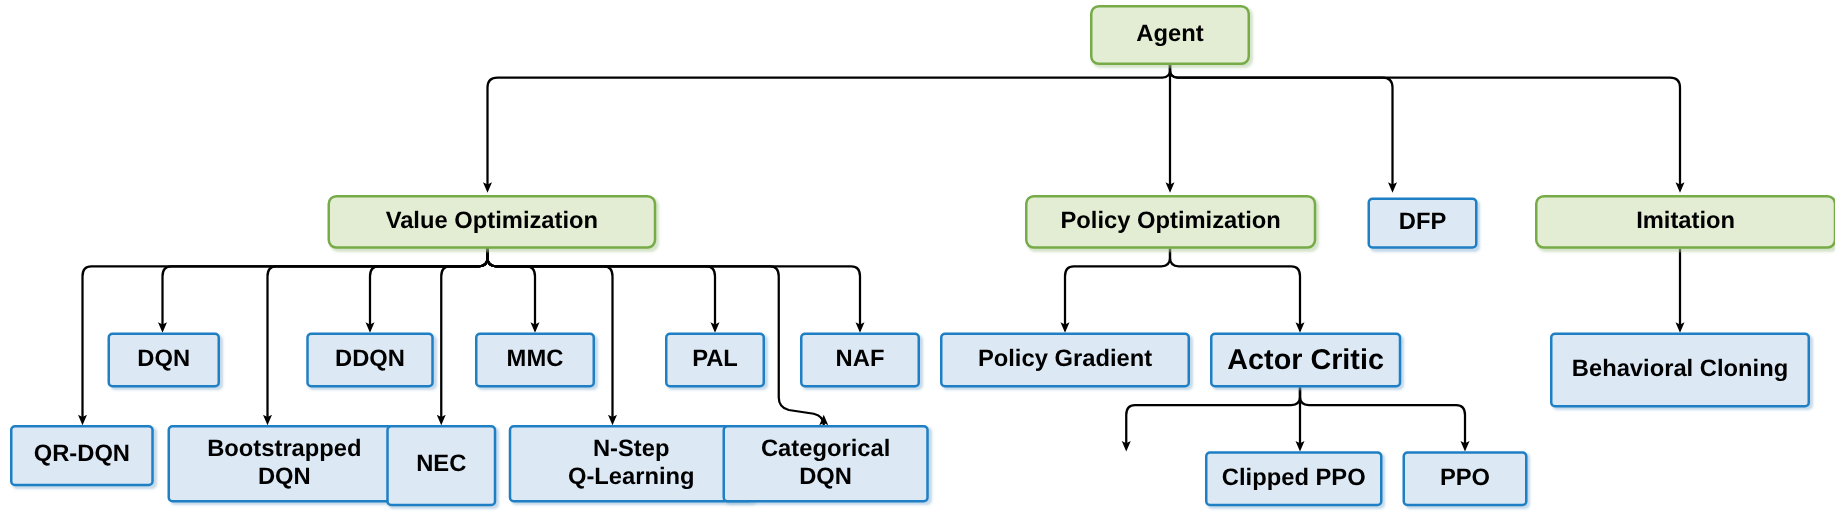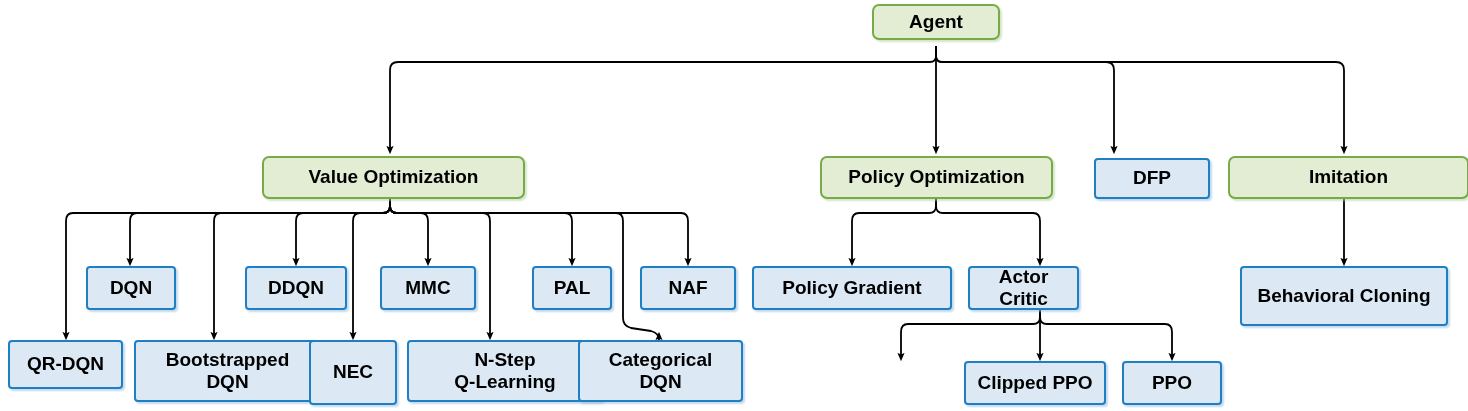--- a/index.html
+++ b/index.html
@@ -100,33 +100,33 @@
       <path d="M1040,310 L1040,357"></path>
       <path d="M1040,310 L1040,317 Q1040,324 1033,324 L908,324 Q901,324 901,332 L901,357"></path>
       <path d="M1040,310 L1040,317 Q1040,324 1047,324 L1165,324 Q1172,324 1172,332 L1172,357"></path>
     </g>
 
     <g fill="none" stroke="#000000" stroke-width="1.8" marker-end="url(#arrow)">
       <path d="M1344,199 L1344,262"></path>
     </g>
   </svg>
 
-  <div class="node node-green" style="left:872px; top:4px; width:128px; height:36px; font-size:19px;">
+  <div class="node node-green" style="left:872px; top:4px; width:128px; height:48px; font-size:19px;">
     <span class="node-label">Agent</span>
   </div>
 
   <div class="node node-green" style="left:262px; top:156px; width:263px; height:43px; font-size:19px;">
     <span class="node-label">Value Optimization</span>
   </div>
 
   <div class="node node-green" style="left:820px; top:156px; width:233px; height:43px; font-size:19px;">
     <span class="node-label">Policy Optimization</span>
   </div>
 
-  <div class="node node-blue" style="left:1094px; top:158px; width:116px; height:41px; font-size:19px;">
+  <div class="node node-blue" style="left:1094px; top:158px; width:88px; height:41px; font-size:19px;">
     <span class="node-label">DFP</span>
   </div>
 
   <div class="node node-green" style="left:1228px; top:156px; width:241px; height:43px; font-size:19px;justify-content:center;">
     <span class="node-label">Imitation</span>
   </div>
 
   <div class="node node-blue" style="left:86px; top:266px; width:90px; height:44px; font-size:19px;">
     <span class="node-label">DQN</span>
   </div>
@@ -167,21 +167,21 @@
 
   <div class="node node-blue" style="left:578px; top:340px; width:165px; height:62px; font-size:19px;">
     <span class="node-label">Categorical
 DQN</span>
   </div>
 
   <div class="node node-blue" style="left:752px; top:266px; width:200px; height:44px; font-size:19px;">
     <span class="node-label">Policy Gradient</span>
   </div>
 
-  <div class="node node-blue" style="left:968px; top:266px; width:111px; height:44px; font-size:19px;">
+  <div class="node node-blue" style="left:968px; top:266px; width:153px; height:44px; font-size:23px;">
     <span class="node-label">Actor Critic</span>
   </div>
 
 
   <div class="node node-blue" style="left:964px; top:361px; width:142px; height:44px; font-size:19px;">
     <span class="node-label">Clipped PPO</span>
   </div>
 
   <div class="node node-blue" style="left:1122px; top:361px; width:100px; height:44px; font-size:19px;">
     <span class="node-label">PPO</span>

